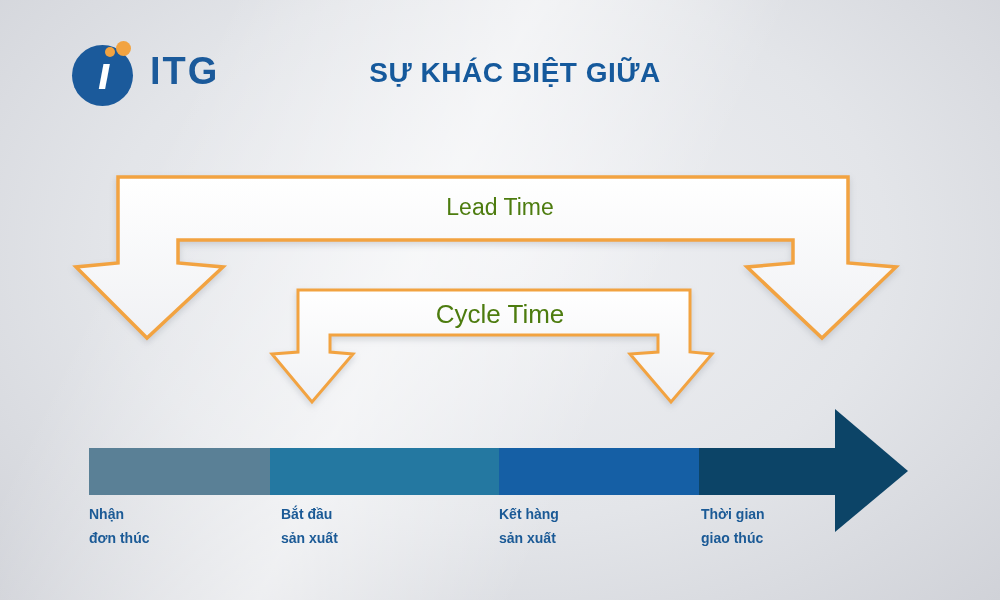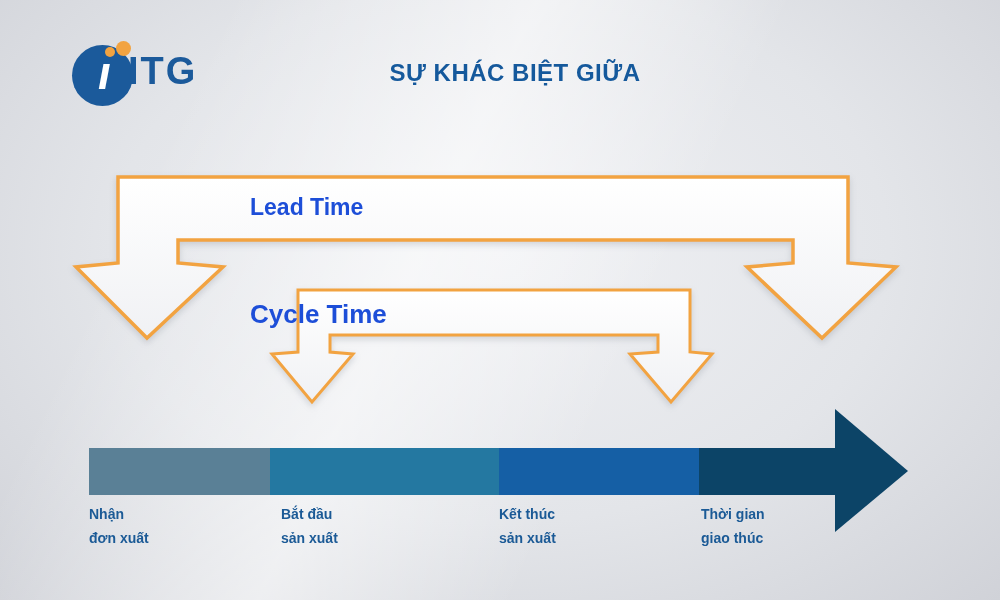--- a/index.html
+++ b/index.html
@@ -16,29 +16,29 @@
     left:72px;top:45px;width:61px;height:61px;border-radius:50%;
     background:#1b5a9b;display:flex;align-items:center;justify-content:center;
   }
   .logo-i{
     color:#ffffff;font-style:italic;font-weight:bold;font-size:46px;
     line-height:1;transform:translate(2px,-3px);
   }
   .logo-dot-sm{left:105px;top:47px;width:10px;height:10px;border-radius:50%;background:#f2a341;}
   .logo-dot-lg{left:116px;top:41px;width:15px;height:15px;border-radius:50%;background:#f2a341;}
   .logo-text{
-    left:128px;top:50px;font-size:38px;font-weight:bold;color:#1b5a9b;letter-spacing:2px;
+    left:150px;top:50px;font-size:38px;font-weight:bold;color:#1b5a9b;letter-spacing:2px;
   }
   .page-title{
     left:250px;top:54px;width:530px;text-align:center;
-    color:#15599c;font-weight:bold;font-size:24px;line-height:38px;letter-spacing:0.5px;
+    color:#15599c;font-weight:bold;font-size:28px;line-height:38px;letter-spacing:0.5px;
   }
   
   .banner-label{
-    left:250px;width:500px;text-align:left;color:#1d4ed8;font-weight:bold;
+    left:250px;width:500px;text-align:center;color:#4d7c0f;font-weight:normal;
   }
   .lead-label{top:194px;font-size:23px;}
   .cycle-label{top:299px;font-size:26px;}
   
   .milestone{
     top:502px;color:#1b5a96;font-weight:bold;font-size:14px;line-height:24px;
   }
   .m1{left:89px;} .m2{left:281px;} .m3{left:499px;} .m4{left:701px;}
   svg{position:absolute;left:0;top:0;}
   .banner-shape{filter:drop-shadow(0 3px 3px rgba(60,70,90,0.18));}
@@ -75,26 +75,26 @@
 
 <div class="abs page-title">
   <div>SỰ KHÁC BIỆT GIỮA</div>
 </div>
 
 <div class="abs banner-label lead-label">Lead Time</div>
 <div class="abs banner-label cycle-label">Cycle Time</div>
 
 <div class="abs milestone m1">
   <div>Nhận</div>
-  <div>đơn xuất</div>
+  <div>đơn thúc</div>
 </div>
 <div class="abs milestone m2">
   <div>Bắt đầu</div>
   <div>sản xuất</div>
 </div>
 <div class="abs milestone m3">
-  <div>Kết thúc</div>
+  <div>Kết hàng</div>
   <div>sản xuất</div>
 </div>
 <div class="abs milestone m4">
   <div>Thời gian</div>
   <div>giao thúc</div>
 </div>
 
 </body></html>

